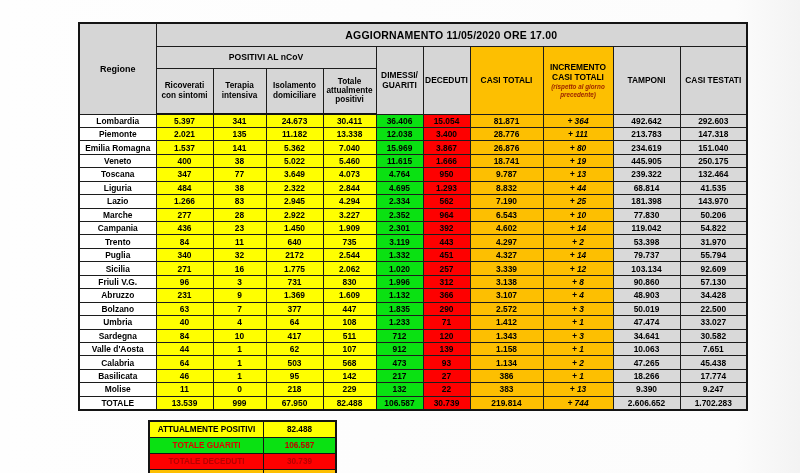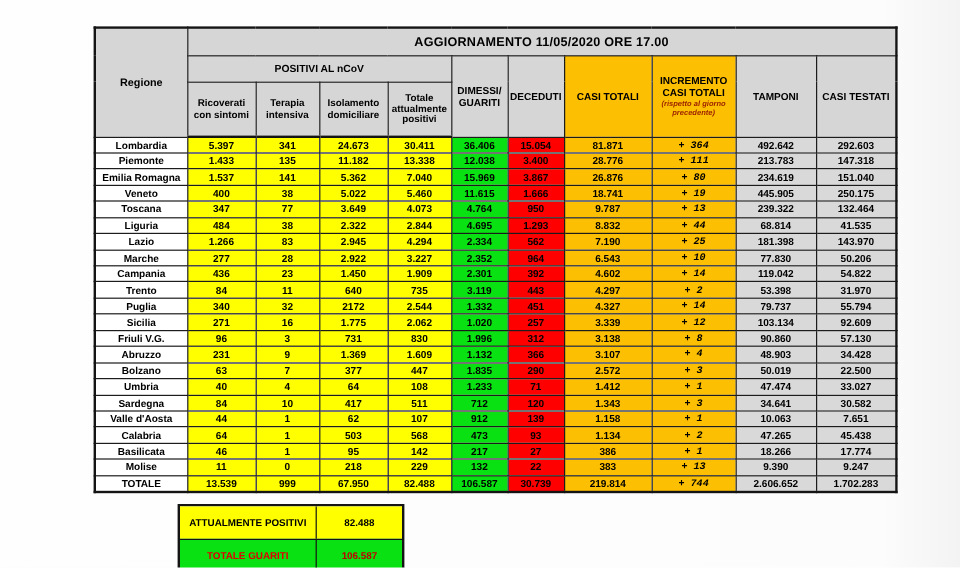--- a/index.html
+++ b/index.html
@@ -45,31 +45,31 @@
   th.sub-cell, th.band-cell{padding:0 2px;}
 
   td{font-size:8.4px;white-space:nowrap;}
   td.reg{background:#ffffff;border-right:2px solid #141414;font-size:8.4px;margin-top:23px;}
   th.regione-cell{border-right:2px solid #141414;}
   td.yel{background:#ffff00;color:#9a3a00;}
   td.yelb{background:#ffff00;color:#000;}
   td.grn{background:#0ae112;color:#7c1000;}
   td.red{background:#fe0000;color:#c00000;}
   td.org{background:#fdbf01;color:#000;}
-  td.inc{background:#fdbf01;color:#9a3a00;font-style:italic;font-family:Liberation Mono, monospace;}
+  td.inc{background:#fdbf01;color:#9a3a00;font-style:italic;}
   td.gry{background:#d9d9d9;color:#000;}
   tr.sub-row th{border-bottom:2px solid #141414;}
   tfoot td{border-top:2px solid #141414;}
 
   
   .summary{
     position:absolute;left:148px;top:420px;width:185px;
     border:2px solid #141414;
   }
-  .summary .srow{display:flex;height:27px;border-top:1px solid #141414;}
+  .summary .srow{display:flex;height:15px;border-top:1px solid #141414;}
   .summary .srow:first-child{border-top:none;}
   .summary .slabel{
     width:113px;border-right:1px solid #141414;
     display:flex;align-items:center;justify-content:center;
     font-size:8.2px;font-weight:bold;white-space:nowrap;
   }
   .summary .svalue{
     flex:1;display:flex;align-items:center;justify-content:center;
     font-size:8.2px;font-weight:bold;white-space:nowrap;
   }
@@ -132,21 +132,21 @@
       <td class="yelb">30.411</td>
       <td class="grn">36.406</td>
       <td class="red">15.054</td>
       <td class="org">81.871</td>
       <td class="inc">+ 364</td>
       <td class="gry">492.642</td>
       <td class="gry">292.603</td>
     </tr>
         <tr>
       <td class="reg">Piemonte</td>
-      <td class="yel">1.433</td>
+      <td class="yel">2.021</td>
       <td class="yel">135</td>
       <td class="yel">11.182</td>
       <td class="yelb">13.338</td>
       <td class="grn">12.038</td>
       <td class="red">3.400</td>
       <td class="org">28.776</td>
       <td class="inc">+ 111</td>
       <td class="gry">213.783</td>
       <td class="gry">147.318</td>
     </tr>

